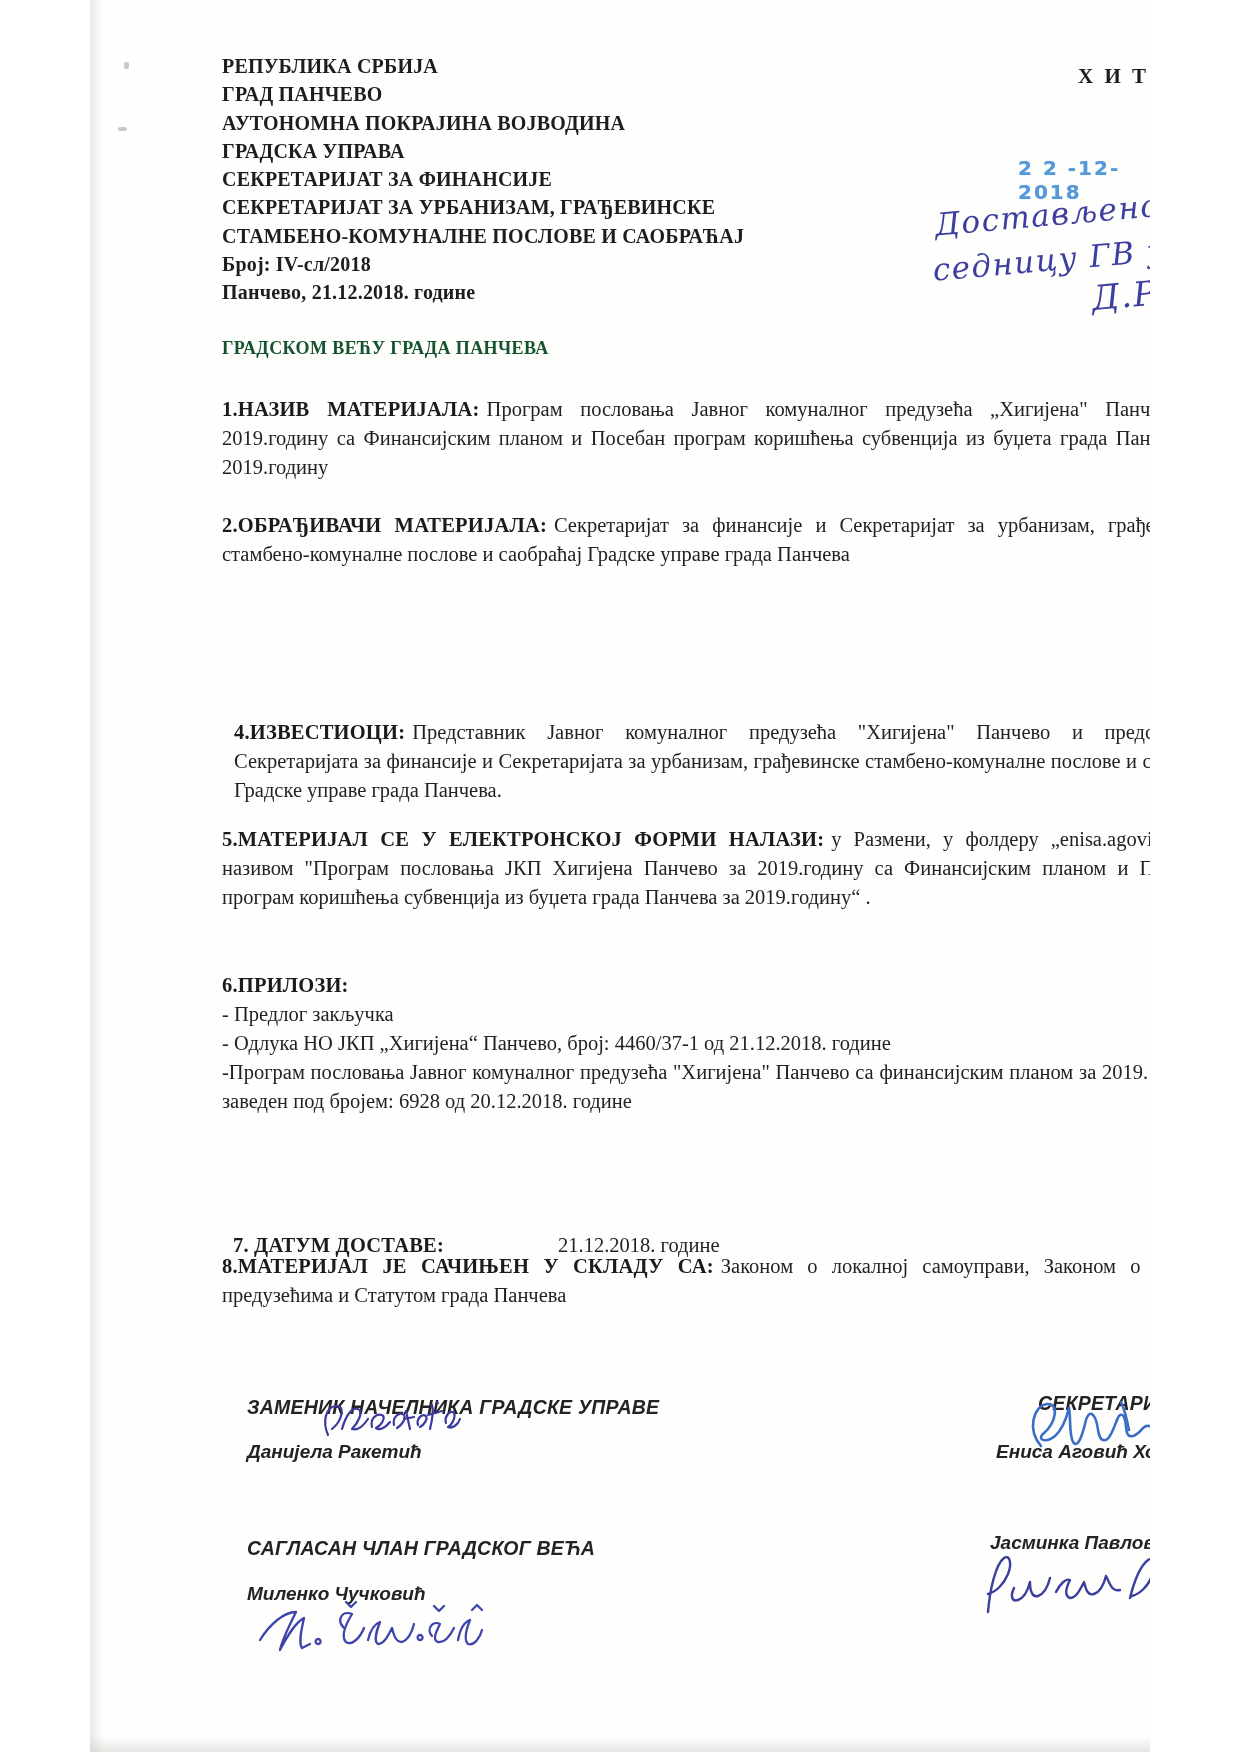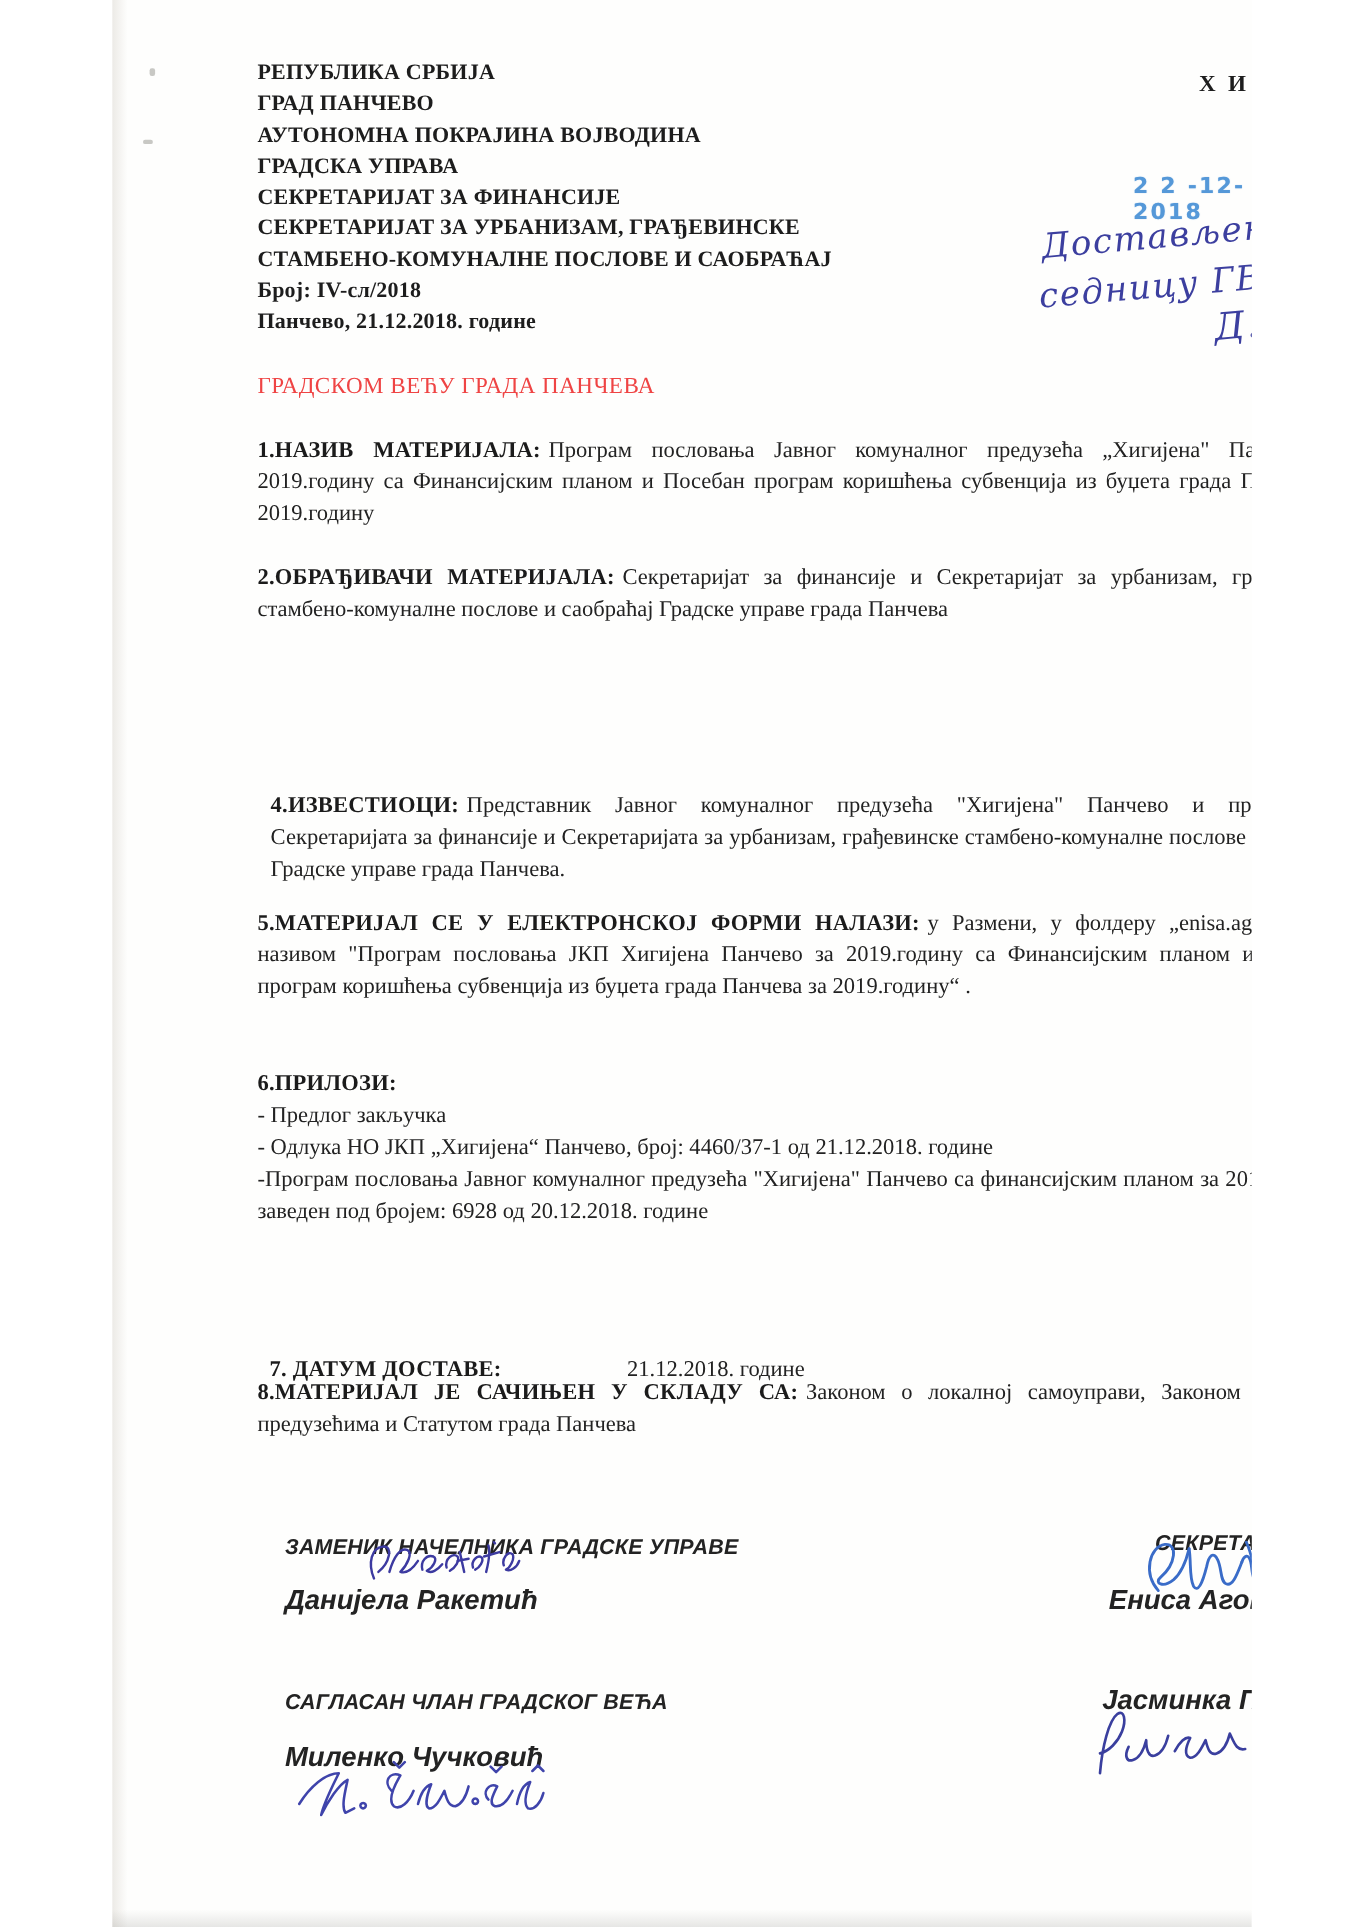--- a/index.html
+++ b/index.html
@@ -1,19 +1,19 @@
 <!DOCTYPE html>
 <html><head>
 <meta charset="utf-8">
 <style>
   html,body{margin:0;padding:0;background:#ffffff;}
   .page{
     position:relative;width:1036px;height:1752px;margin:0 auto;
     background:#fefefd;overflow:hidden;
-    font-family:"Liberation Serif", serif;color:#202020;
+    font-family:"Liberation Serif", serif;color:#202020;padding-left:24px;
   }
   
   .edge-left{position:absolute;left:0;top:0;width:14px;height:100%;
     background:linear-gradient(to right,#eceae6,rgba(255,255,255,0));}
   .edge-bottom{position:absolute;left:0;bottom:0;width:100%;height:16px;
     background:linear-gradient(to top,rgba(120,120,115,0.18),rgba(255,255,255,0));}
   .speck{position:absolute;background:#9a9a96;border-radius:2px;opacity:.55;}
 
   
   .org-header{position:absolute;left:132px;top:52px;
@@ -30,33 +30,33 @@
   .hand-note{position:absolute;left:848px;top:192px;width:330px;
     transform:rotate(-5deg);
     font-family:"DejaVu Serif", serif;font-style:italic;
     color:#3c3f9f;letter-spacing:1.5px;}
   .hand-line1{font-size:31px;white-space:nowrap;}
   .hand-line2{font-size:31px;margin-top:9px;margin-left:-6px;white-space:nowrap;}
   .hand-sup{font-size:17px;vertical-align:super;border-bottom:4px double #3c3f9f;margin-left:3px;}
   .hand-initials{font-size:34px;margin-top:4px;margin-left:150px;white-space:nowrap;}
 
   .addressee{position:absolute;left:132px;top:338px;
-    font-weight:normal;font-size:21px;letter-spacing:.4px;color:#ef4444;}
+    font-weight:bold;font-size:18px;letter-spacing:.4px;color:#14532d;}
 
   .para{position:absolute;left:132px;width:992px;margin:0;
     font-size:20.5px;line-height:29px;text-align:justify;color:#222;}
   .para b{color:#1b1b1b;margin-right:7px;letter-spacing:.2px;}
   .attach-item{text-align:justify;}
   .delivery-value{position:absolute;left:278px;top:0;font-weight:normal;white-space:nowrap;margin-left:47px;}
 
   
   .sig{position:absolute;font-family:"Liberation Sans", sans-serif;
     font-style:italic;white-space:nowrap;color:#232323;}
   .sig-title{font-size:19.5px;font-weight:600;letter-spacing:.2px;}
-  .sig-name{font-size:25px;font-weight:bold;}
+  .sig-name{font-size:19px;font-weight:bold;}
   .ink{position:absolute;}
   .ink svg{display:block;}
 </style>
 </head>
 <body>
 
 <div class="page">
 
   <div class="edge-left"></div>
   <div class="edge-bottom"></div>

